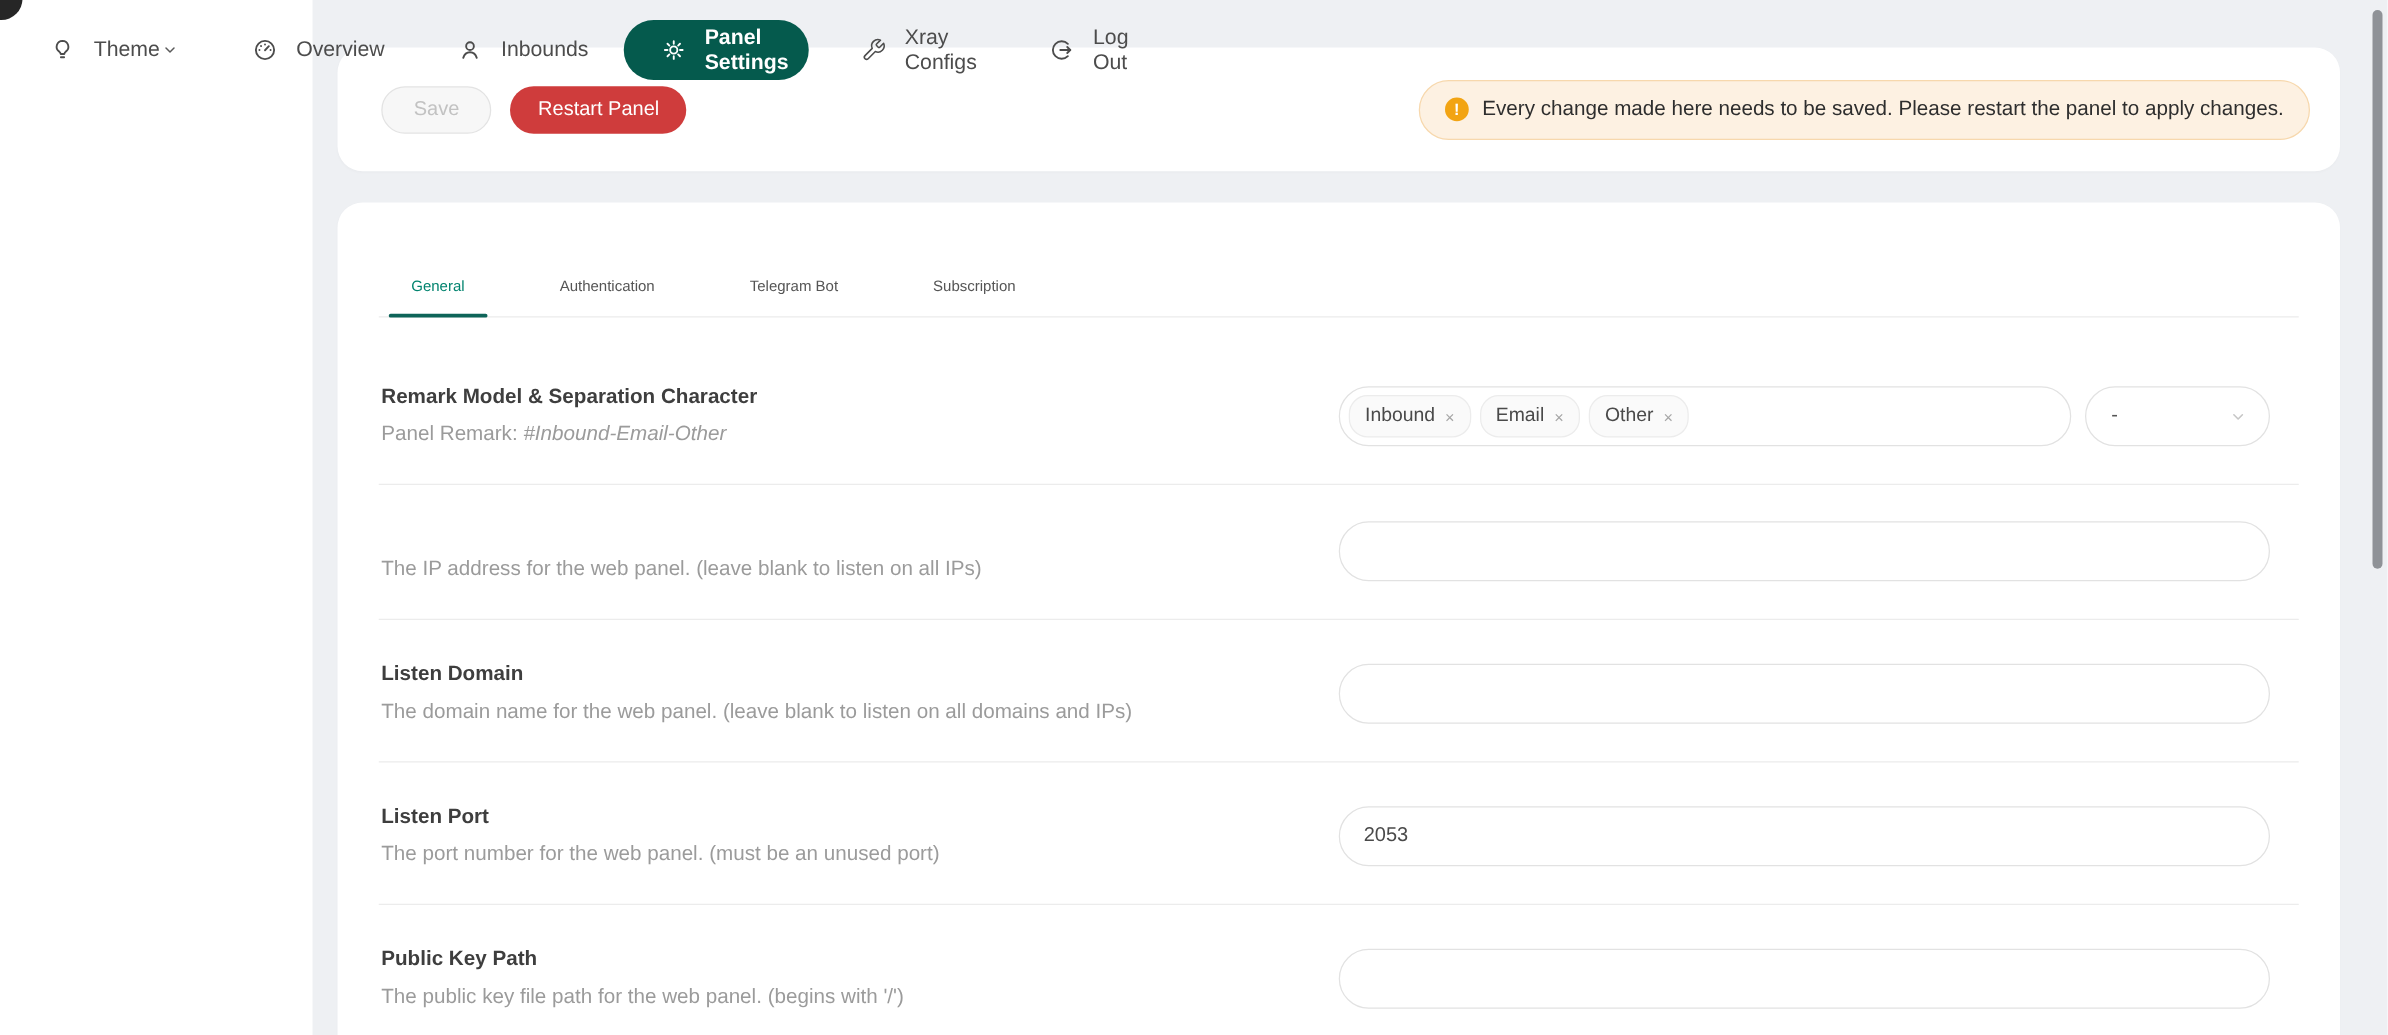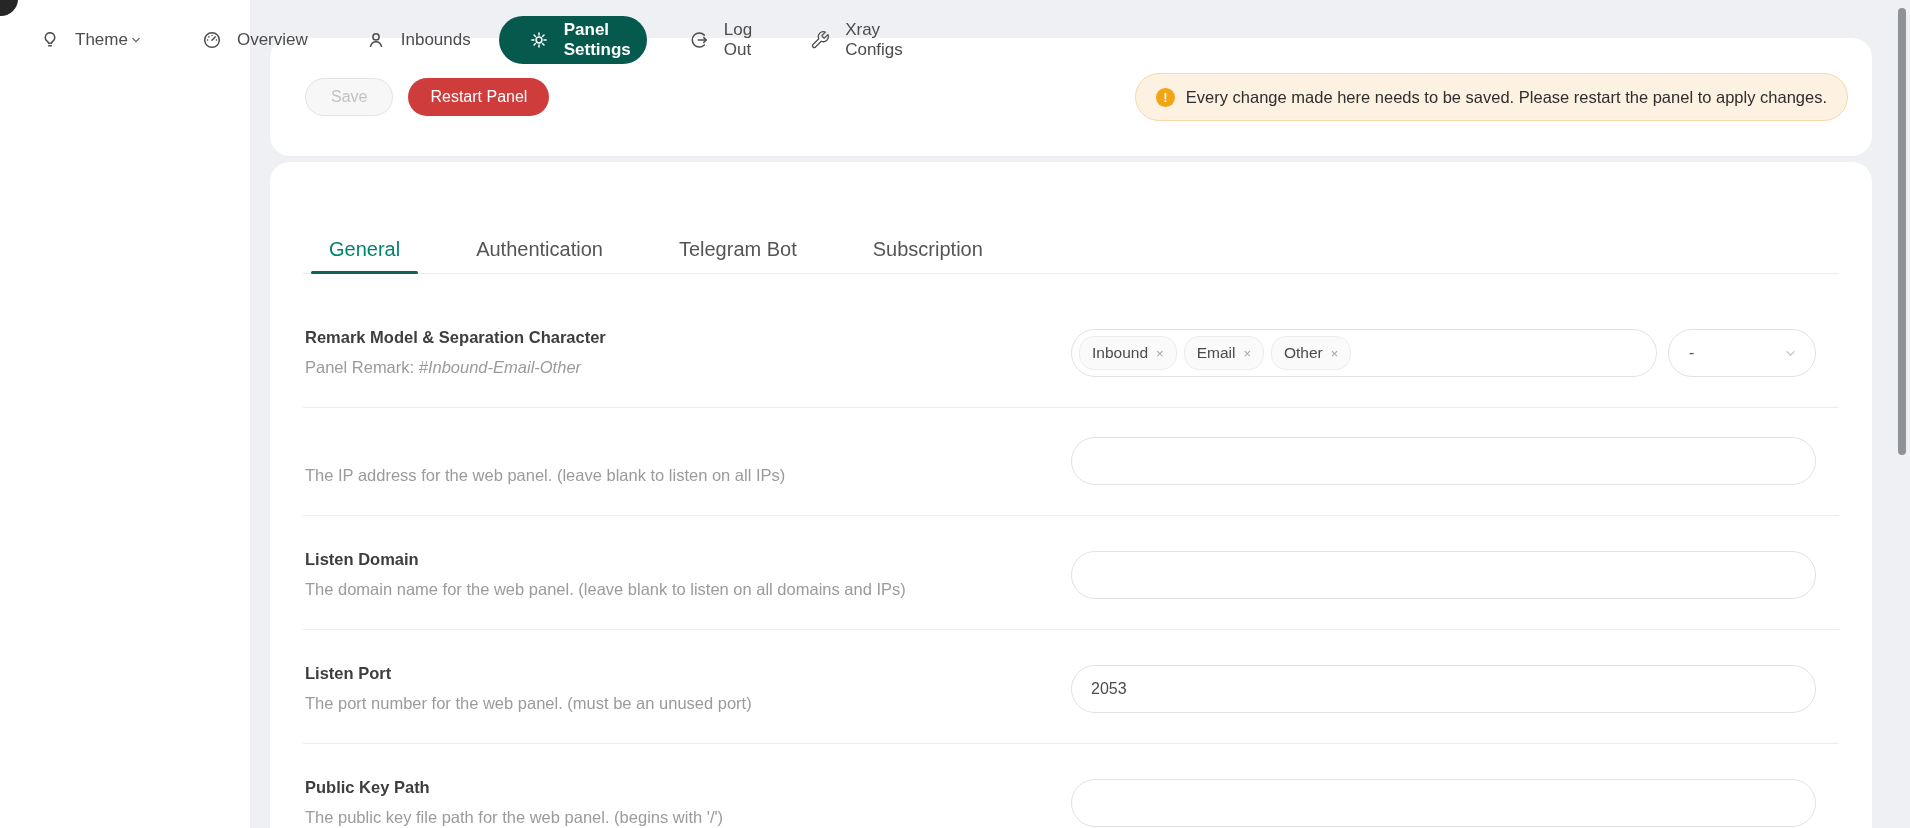--- a/index.html
+++ b/index.html
@@ -23,39 +23,39 @@
   .nav-item .icon { width:20px; height:20px; margin-right:15px; flex:none; color:#4c4c4c; }
   .nav-item .chev { width:16px; height:16px; margin-left:auto; color:#5a5a5a; }
   .nav-item.active { background:var(--sidebar-active-bg,#055a4d); color:#fff; font-weight:bold; }
   .nav-item.active .icon { color:#fff; }
 
   
   .main { position:absolute; left:270px; top:0; width:1602px; height:100%; }
   .card { position:absolute; left:0; width:100%; background:#fff; border-radius:20px; box-shadow:0 1px 2px rgba(0,0,0,0.02); }
 
   
-  .toolbar-card { top:38px; height:118px; display:flex; align-items:center; padding:0 24px 0 35px; }
+  .toolbar-card { top:38px; height:99px; display:flex; align-items:center; padding:0 24px 0 35px; }
   .btn { height:38px; border-radius:19px; font-size:16px; font-family:inherit; cursor:pointer; }
   .btn.save { background:#f7f7f7; border:1px solid #e3e3e3; color:#c2c2c2; padding:0 25px; }
   .btn.restart { background:var(--restart-red,#cf3c3c); border:none; color:#fff; padding:0 22px; margin-left:15px; }
   .alert {
     margin-left:auto; height:48px; display:flex; align-items:center; gap:11px;
     background:var(--alert-bg,#fdf1e2); border:1px solid var(--alert-border,#f7d8ad);
     border-radius:24px; padding:0 20px;
   }
   .alert-icon {
     width:19px; height:19px; border-radius:50%; background:var(--alert-icon,#f2a413);
     color:#fff; font-size:13px; font-weight:bold; display:flex; align-items:center; justify-content:center; flex:none;
   }
   .alert-text { font-size:16.5px; color:#2e2e2e; white-space:nowrap; }
 
   
   .settings-card { top:162px; height:700px; padding:0 32px; }
   .tabs { display:flex; gap:40px; padding:57px 0 0 8px; border-bottom:1px solid #ececec; margin:0 1px; }
-  .tab { position:relative; padding:0 18px 13px; font-size:20px; color:#555; cursor:pointer; line-height:21px;margin-top:20px; }
+  .tab { position:relative; padding:0 18px 13px; font-size:12px; color:#555; cursor:pointer; line-height:21px; }
   .tab.active { color:var(--tab-active,#00836e); }
   .tab.active::after { content:""; position:absolute; left:0; right:0; bottom:-1px; height:3px; border-radius:2px; background:var(--tab-underline,#0e6459); }
 
   .rows { padding:20px 1px 0; }
   .settings-row { display:flex; justify-content:space-between; align-items:flex-end; padding:29px 0 30px; border-bottom:1px solid #ececec; }
   .settings-row:last-child { border-bottom:none; }
   .row-left { padding:5px 0 0 2px; }
   .row-title { font-size:16.5px; font-weight:bold; color:#3e3e3e; }
   .row-desc { margin-top:11px; font-size:16.5px; color:#9b9b9b; }
   .row-desc .italic { font-style:italic; }
@@ -125,35 +125,35 @@
         <span class="icon">
           <svg viewBox="0 0 20 20">
             <circle cx="10" cy="10" r="2.9"></circle>
             <path d="M10 2.9v2.1M10 15v2.1M2.9 10H5M15 10h2.1M5 5l1.5 1.5M13.5 13.5 15 15M15 5l-1.5 1.5M6.5 13.5 5 15"></path>
           </svg>
         </span>
         <span class="label">Panel Settings</span>
       </div>
       <div class="nav-item">
         <span class="icon">
+          <svg viewBox="0 0 24 24">
+            <path d="M14.7 6.3a1 1 0 0 0 0 1.4l1.6 1.6a1 1 0 0 0 1.4 0l3.77-3.77a6 6 0 0 1-7.94 7.94l-6.91 6.91a2.12 2.12 0 0 1-3-3l6.91-6.91a6 6 0 0 1 7.94-7.94l-3.76 3.76z"></path>
+          </svg>
+        </span>
+        <span class="label">Xray Configs</span>
+      </div>
+      <div class="nav-item">
+        <span class="icon">
           <svg viewBox="0 0 20 20">
             <path d="M15.3 5.1A7 7 0 1 0 15.3 14.9"></path>
             <line x1="9.2" y1="10" x2="17.2" y2="10"></line>
             <path d="M14.8 7.6 17.2 10l-2.4 2.4"></path>
           </svg>
         </span>
         <span class="label">Log Out</span>
-      </div>
-      <div class="nav-item">
-        <span class="icon">
-          <svg viewBox="0 0 24 24">
-            <path d="M14.7 6.3a1 1 0 0 0 0 1.4l1.6 1.6a1 1 0 0 0 1.4 0l3.77-3.77a6 6 0 0 1-7.94 7.94l-6.91 6.91a2.12 2.12 0 0 1-3-3l6.91-6.91a6 6 0 0 1 7.94-7.94l-3.76 3.76z"></path>
-          </svg>
-        </span>
-        <span class="label">Xray Configs</span>
       </div>
     </nav>
 </aside>
 
 <main class="main">
 
   <section class="card toolbar-card">
     <button class="btn save">Save</button>
     <button class="btn restart">Restart Panel</button>
     <div class="alert">

